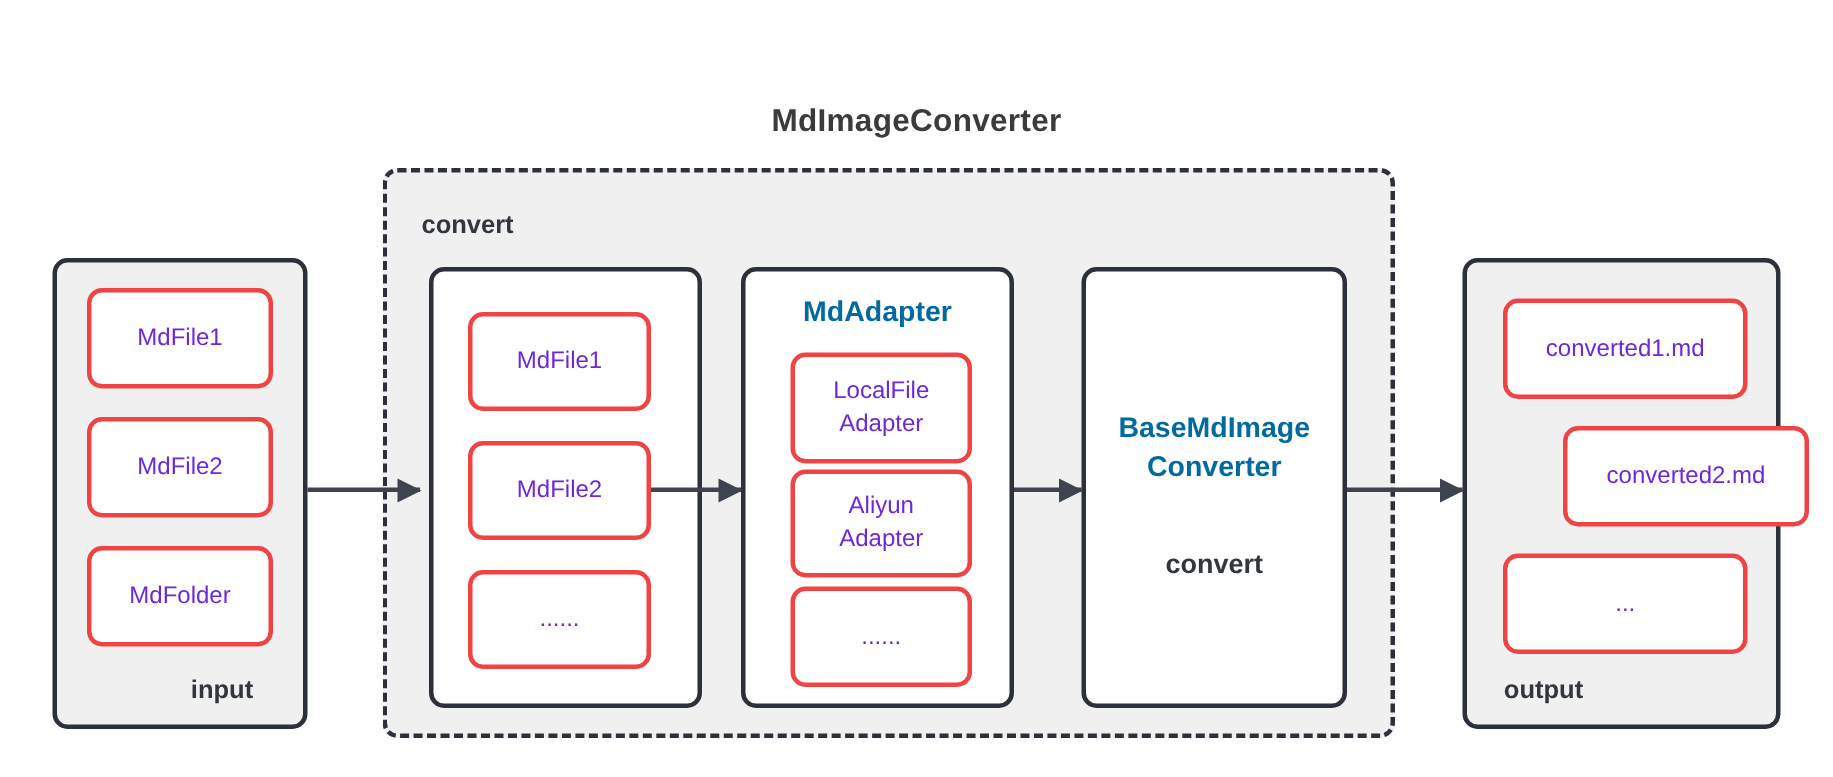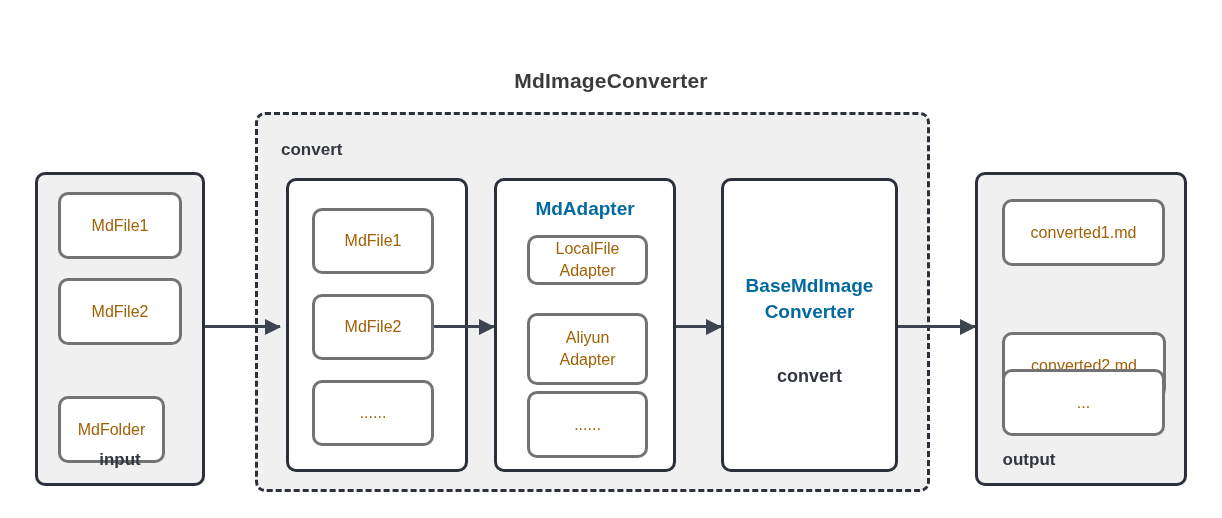--- a/index.html
+++ b/index.html
@@ -50,29 +50,29 @@
     background: #ffffff;
     border: 3px solid #2b303a;
     border-radius: 10px;
     box-sizing: border-box;
   }
 
   
   .node {
     position: absolute;
     background: #ffffff;
-    border: 3px solid #737373;
+    border: 3px solid #ef4444;
     border-radius: 10px;
     box-sizing: border-box;
     display: flex;
     align-items: center;
     justify-content: center;
     text-align: center;
     font-size: 16px;
-    color: #a16207;
+    color: #6d28d9;
     line-height: 1.35;
     white-space: pre-line;
   }
 
   
   .group-label {
     position: absolute;
     font-size: 17px;
     font-weight: bold;
     color: #32373f;
@@ -122,60 +122,60 @@
 <body>
 
 <div class="diagram-title">MdImageConverter</div>
 
 <div class="group-shell" style="left:35px; top:172px; width:170px; height:314px;"></div>
 
 <div class="node" style="left:58px; top:192px; width:124px; height:67px;">MdFile1</div>
 
 <div class="node" style="left:58px; top:278px; width:124px; height:67px;">MdFile2</div>
 
-<div class="node" style="left:58px; top:364px; width:107px; height:67px;margin-top:32px;">MdFolder</div>
+<div class="node" style="left:58px; top:364px; width:124px; height:67px;">MdFolder</div>
 
-<div class="group-label" style="left:35px; top:450px; width:170px;">input</div>
+<div class="group-label" style="left:35px; top:450px; width:170px;padding-left:28px;">input</div>
 
 <div class="dashed-shell" style="left:255px; top:112px; width:675px; height:380px;"></div>
 
 <div class="group-label left-align" style="left:281px; top:140px; width:200px;">convert</div>
 
 <div class="plain-shell" style="left:286px; top:178px; width:182px; height:294px;"></div>
 
 <div class="node" style="left:312px; top:208px; width:122px; height:66px;">MdFile1</div>
 
 <div class="node" style="left:312px; top:294px; width:122px; height:66px;">MdFile2</div>
 
 <div class="node" style="left:312px; top:380px; width:122px; height:66px;">......</div>
 
 <div class="plain-shell" style="left:494px; top:178px; width:182px; height:294px;"></div>
 
 <div class="box-title" style="left:494px; top:198px; width:182px;">MdAdapter</div>
 
-<div class="node" style="left:527px; top:235px; width:121px; height:50px;">LocalFile
+<div class="node" style="left:527px; top:235px; width:121px; height:74px;">LocalFile
 Adapter</div>
 
 <div class="node" style="left:527px; top:313px; width:121px; height:72px;">Aliyun
 Adapter</div>
 
 <div class="node" style="left:527px; top:391px; width:121px; height:67px;">......</div>
 
 <div class="plain-shell" style="left:721px; top:178px; width:177px; height:294px;"></div>
 
 <div class="box-title" style="left:721px; top:227px; width:177px; white-space:pre-line; line-height:1.35;margin-top:46px;">BaseMdImage
 Converter</div>
 
 <div class="box-sub" style="left:721px; top:366px; width:177px;">convert</div>
 
 <div class="group-shell" style="left:975px; top:172px; width:212px; height:314px;"></div>
 
 <div class="node" style="left:1002px; top:199px; width:163px; height:67px;">converted1.md</div>
 
-<div class="node" style="left:1002px; top:284px; width:164px; height:67px;margin-top:48px;">converted2.md</div>
+<div class="node" style="left:1042px; top:284px; width:164px; height:67px;">converted2.md</div>
 
 <div class="node" style="left:1002px; top:369px; width:163px; height:67px;">...</div>
 
 <div class="group-label" style="left:923px; top:450px; width:212px;">output</div>
 
 <div class="arrow" style="left:205px; top:325px; width:75px;"></div>
 
 <div class="arrow" style="left:434px; top:325px; width:60px;"></div>
 
 <div class="arrow" style="left:676px; top:325px; width:45px;"></div>

